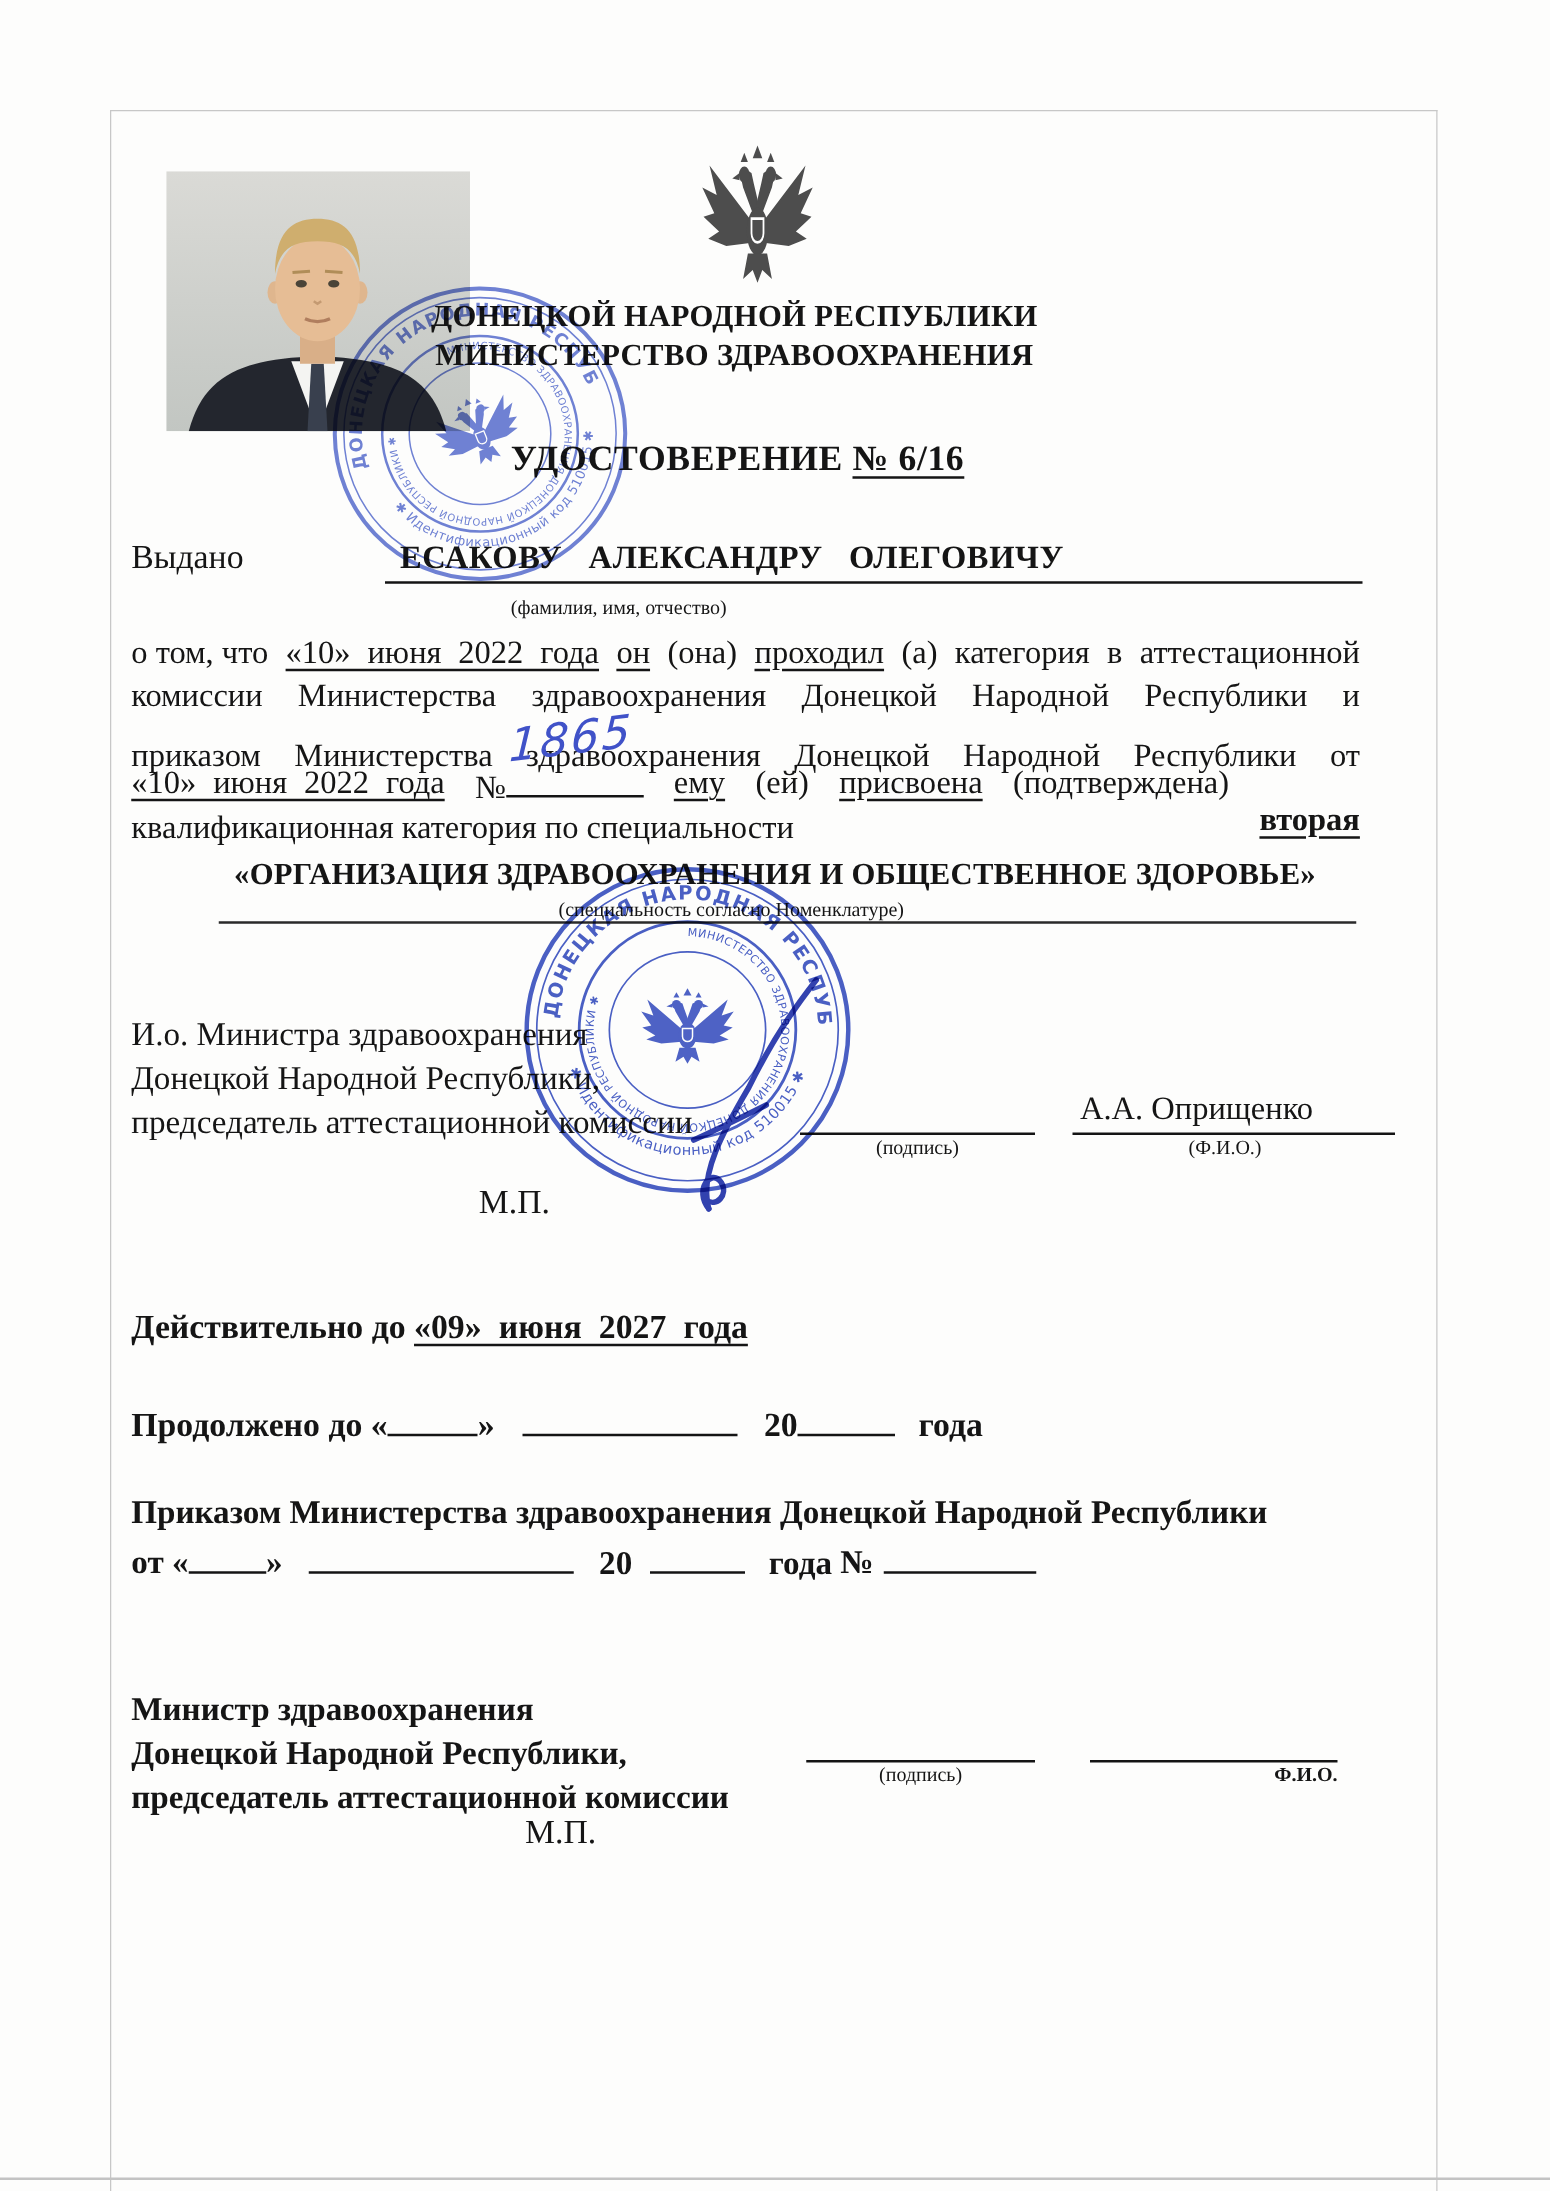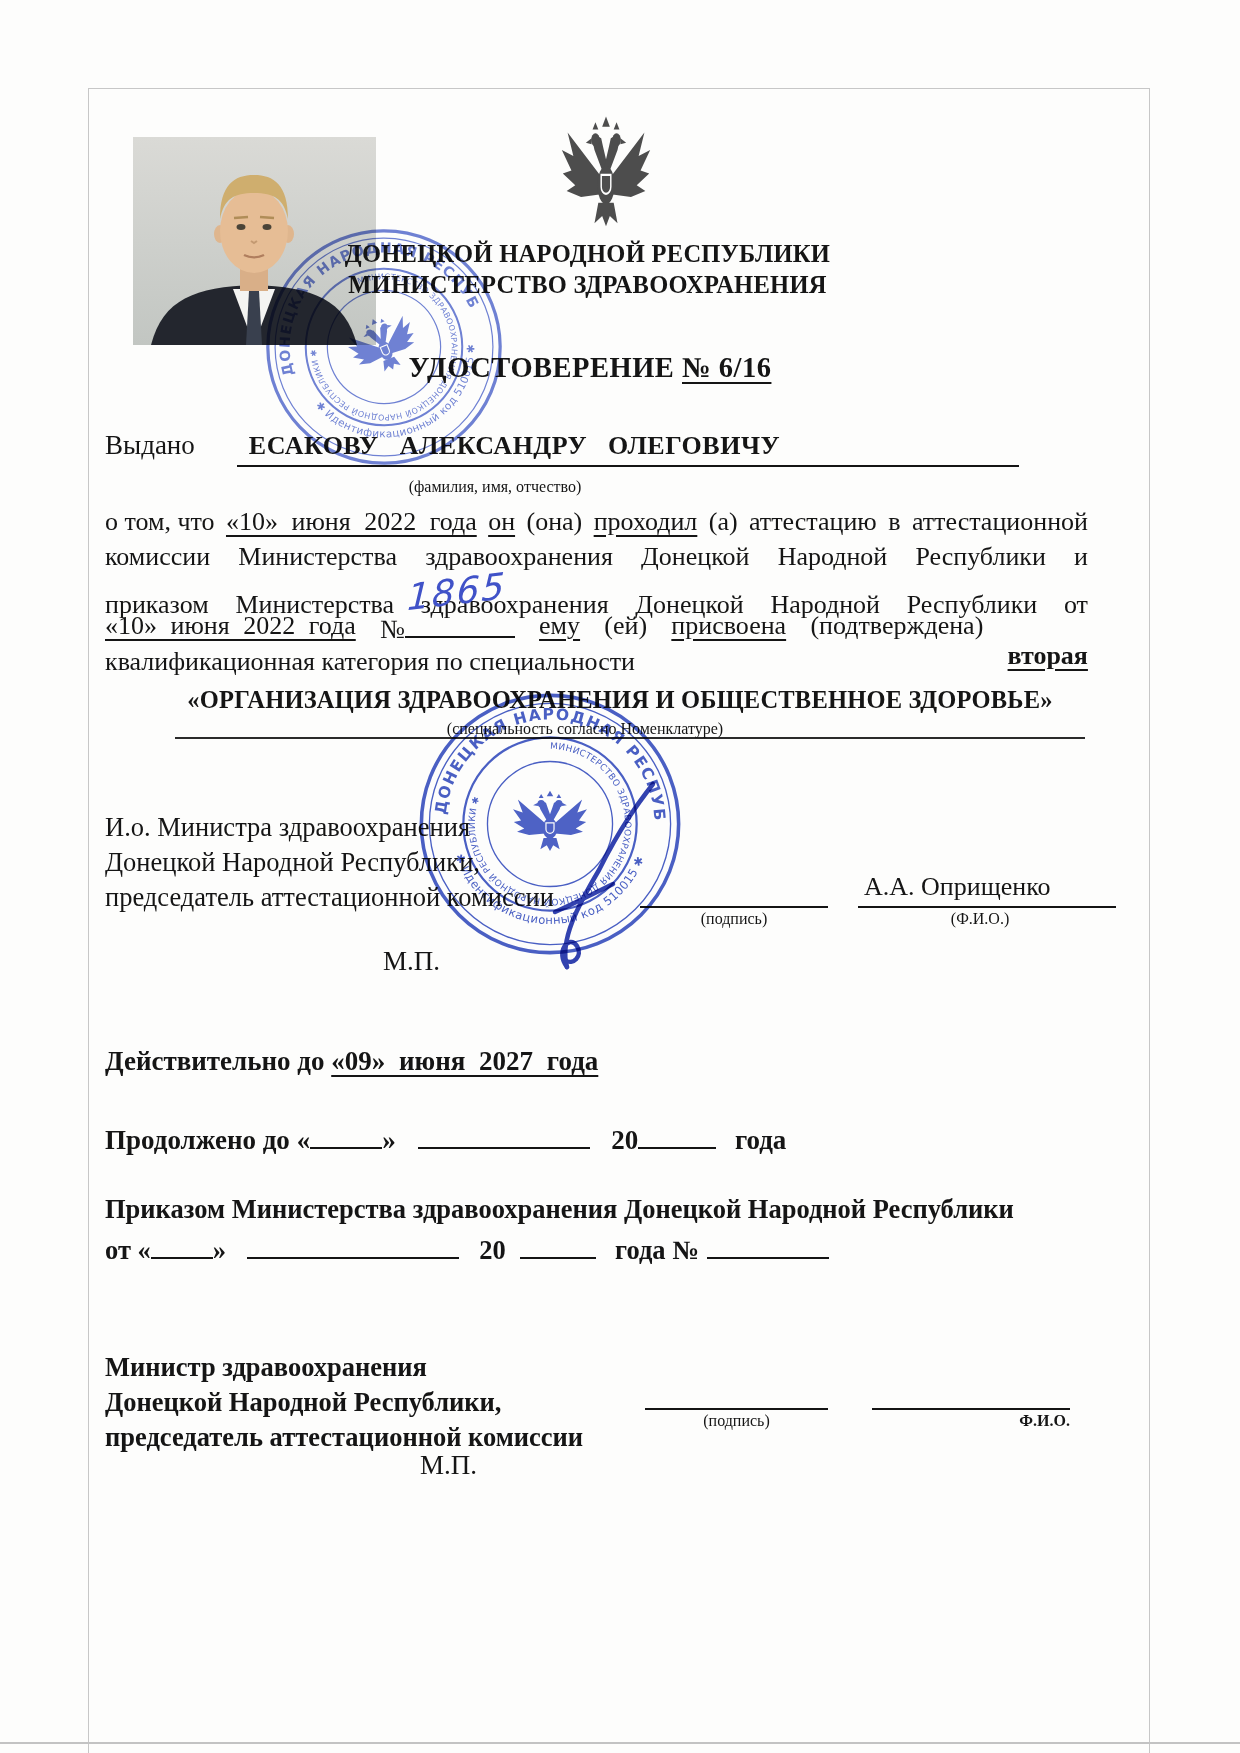--- a/index.html
+++ b/index.html
@@ -111,34 +111,34 @@
   <div class="abs t-ministry" style="left:330px; top:238px; width:515px;">
     <div>ДОНЕЦКОЙ НАРОДНОЙ РЕСПУБЛИКИ</div>
     <div>МИНИСТЕРСТВО ЗДРАВООХРАНЕНИЯ</div>
   </div>
 
   <div class="abs t-doctitle" style="left:320px; top:352px; width:540px;">
     <span>УДОСТОВЕРЕНИЕ</span>
     <span class="u">№ 6/16</span>
   </div>
 
-  <div class="abs issued-row" style="left:105px; top:430px; width:985px;">
+  <div class="abs issued-row" style="left:105px; top:430px; width:985px;justify-content:space-between;">
     <span class="issued-label">Выдано</span>
     <span class="name-cell">ЕСАКОВУ АЛЕКСАНДРУ ОЛЕГОВИЧУ</span>
   </div>
   <div class="abs t-small" style="left:330px; top:478px; width:330px;">(фамилия, имя, отчество)</div>
 
   <div class="abs t-body jline" style="left:105px; top:506px; width:983px;">
     <span>о том, что</span>
     <span class="u wsp">«10» июня 2022 года</span>
     <span class="u">он</span>
     <span>(она)</span>
     <span class="u">проходил</span>
     <span>(а)</span>
-    <span>аттестацию</span>
+    <span>категория</span>
     <span>в</span>
     <span>аттестационной</span>
   </div>
   <div class="abs t-body jline" style="left:105px; top:541px; width:983px;">
     <span>комиссии</span>
     <span>Министерства</span>
     <span>здравоохранения</span>
     <span>Донецкой</span>
     <span>Народной</span>
     <span>Республики</span>

